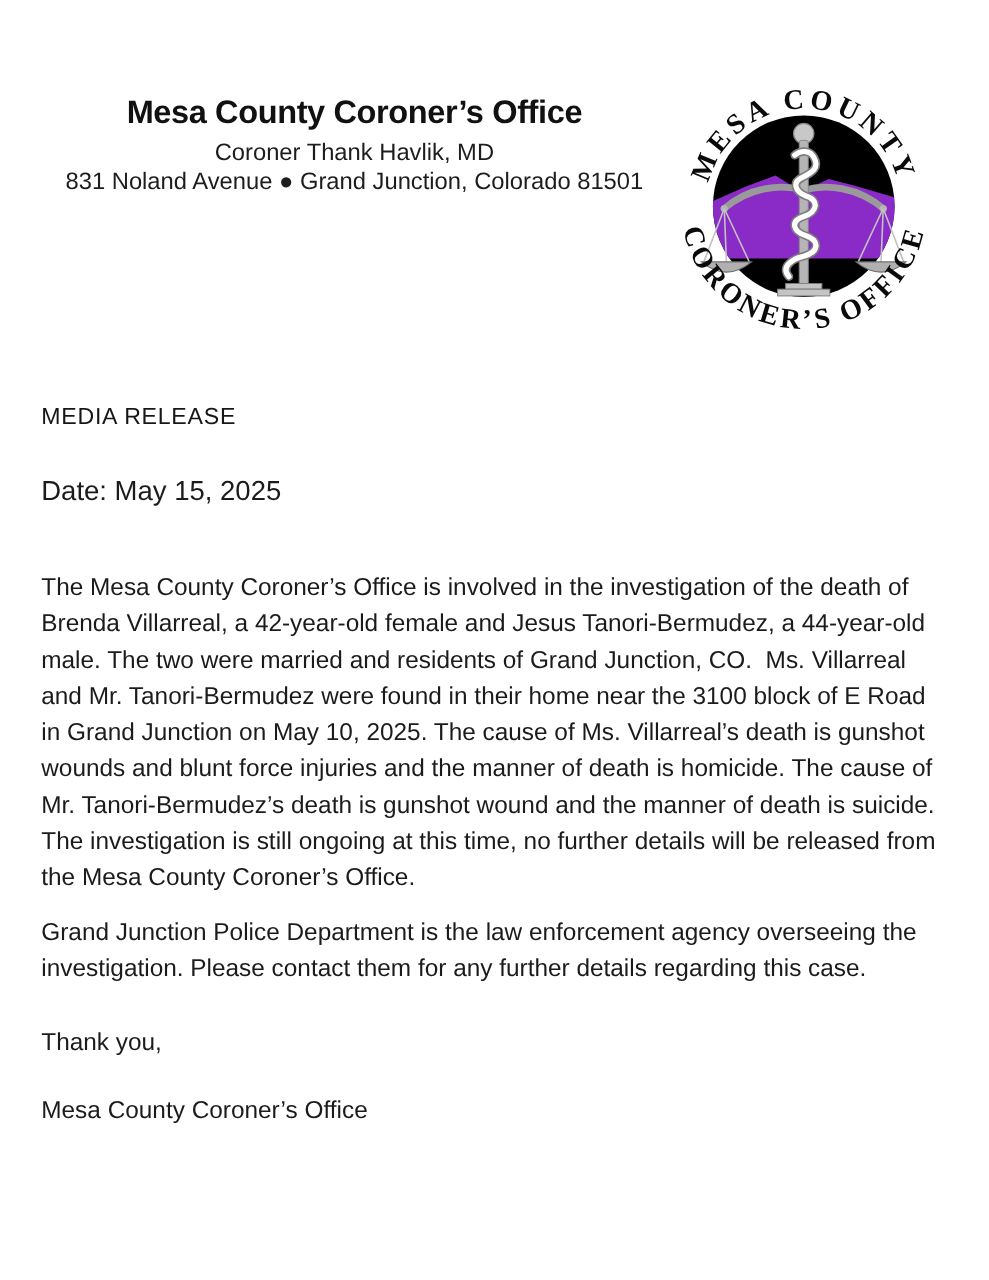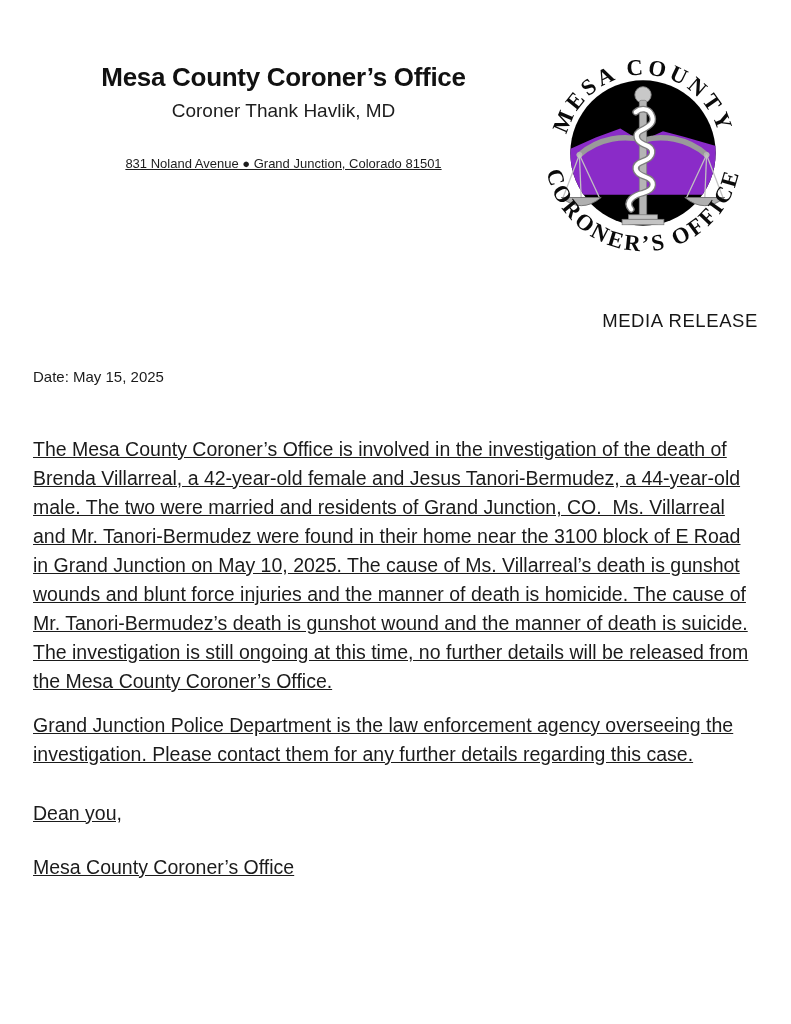--- a/index.html
+++ b/index.html
@@ -3,53 +3,52 @@
 <meta charset="utf-8">
 <style>
   * { margin: 0; padding: 0; box-sizing: border-box; }
   html, body { background: #ffffff; }
   body {
     width: 791px; height: 1024px;
     font-family: "Liberation Sans", "DejaVu Sans", sans-serif;
     color: #1b1b1b;
     overflow: hidden;
   }
-  .page { width: 791px; height: 1024px; padding: 4px 33px; }
+  .page { width: 791px; height: 1024px; padding: 16px 33px; }
 
   
   .letterhead { display: flex; padding-top: 40px; }
   .head-text { flex: 1 1 auto; text-align: center; padding-top: 18px; }
   .org-name {
     font-size: 26px; font-weight: 700; letter-spacing: -0.3px;
     color: #111;
   }
   .coroner-line { font-size: 19px; margin-top: 7px; color: #1d1d1d; }
-  .address-block { margin-top: 30px; font-size: 13px; line-height: 24px; color: #1d1d1d; text-decoration: underline; }
+  .address-block { font-size: 19px; line-height: 24px; color: #1d1d1d; }
   .logo-wrap { flex: 0 0 218px; width: 218px; height: 218px; margin-right: 6px; }
   .logo-wrap svg { width: 218px; height: 218px; display: block; }
 
   .seal-arc-text {
     font-family: "Liberation Serif", "DejaVu Serif", serif;
     font-weight: 700;
     font-size: 25px;
     fill: #0a0a0a;
   }
   .arc-top { letter-spacing: 4px; }
   .arc-bottom { letter-spacing: 3px; }
 
   
   .doc-title {
-    text-align: right; font-size: 18.5px; letter-spacing: 0.6px;
+    text-align: left; font-size: 18.5px; letter-spacing: 0.6px;
     margin-top: 48px; color: #161616;
   }
-  .date-line { font-size: 15px; margin-top: 36px; }
+  .date-line { font-size: 22px; margin-top: 36px; }
   .body-copy p {
     font-size: 19.5px; line-height: 29px; color: #1b1b1b;
     max-width: 728px;
-    text-decoration: underline;
   }
   .para-1 { margin-top: 50px; }
   .para-2 { margin-top: 15px; }
   .closing { margin-top: 30px; }
   .signature { margin-top: 25px; }
 </style>
 </head>
 <body>
 
 <div class="page">
@@ -113,17 +112,17 @@
         </text>
       </svg>
     </div>
   </header>
 
   <main class="body-copy">
     <div class="doc-title">MEDIA RELEASE</div>
     <div class="date-line">Date: May 15, 2025</div>
     <p class="para-1">The Mesa County Coroner’s Office is involved in the investigation of the death of Brenda Villarreal, a 42-year-old female and Jesus Tanori-Bermudez, a 44-year-old male. The two were married and residents of Grand Junction, CO.&nbsp; Ms. Villarreal and Mr. Tanori-Bermudez were found in their home near the 3100 block of E Road in Grand Junction on May 10, 2025. The cause of Ms. Villarreal’s death is gunshot wounds and blunt force injuries and the manner of death is homicide. The cause of Mr. Tanori-Bermudez’s death is gunshot wound and the manner of death is suicide. The investigation is still ongoing at this time, no further details will be released from the Mesa County Coroner’s Office.</p>
     <p class="para-2">Grand Junction Police Department is the law enforcement agency overseeing the investigation. Please contact them for any further details regarding this case.</p>
-    <p class="closing">Dean you,</p>
+    <p class="closing">Thank you,</p>
     <p class="signature">Mesa County Coroner’s Office</p>
   </main>
 
 </div>
 
 </body></html>

